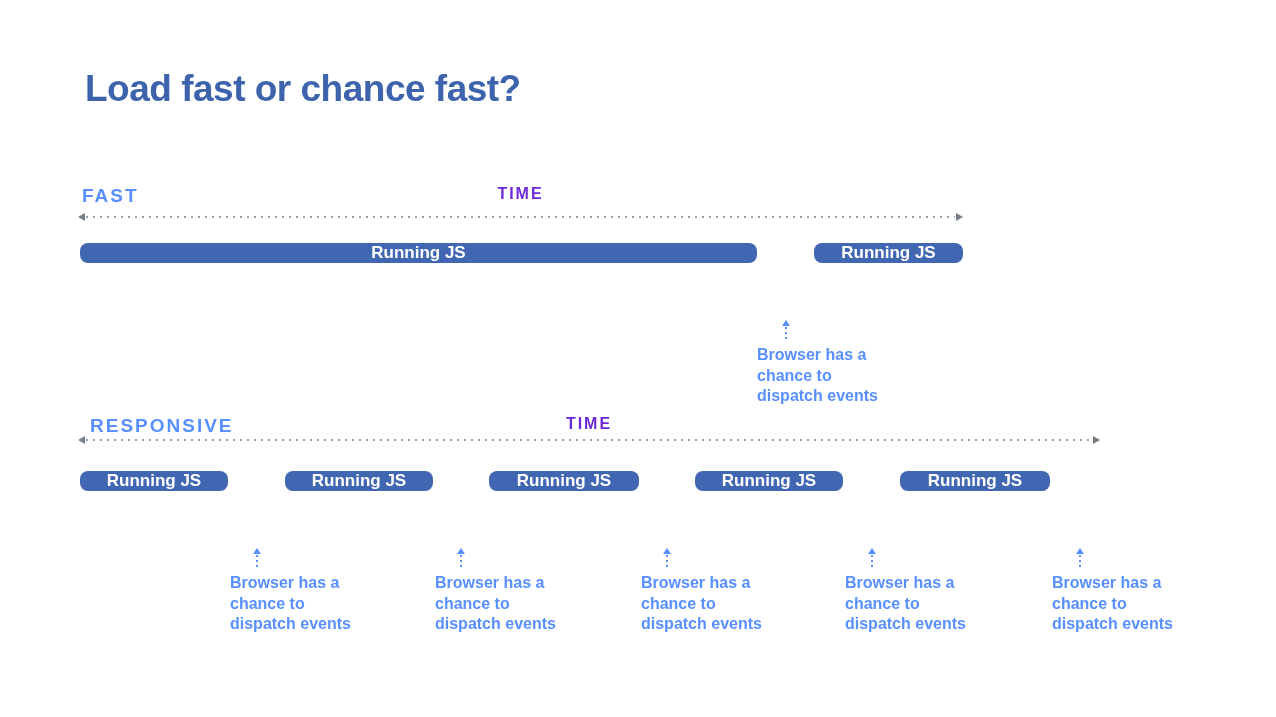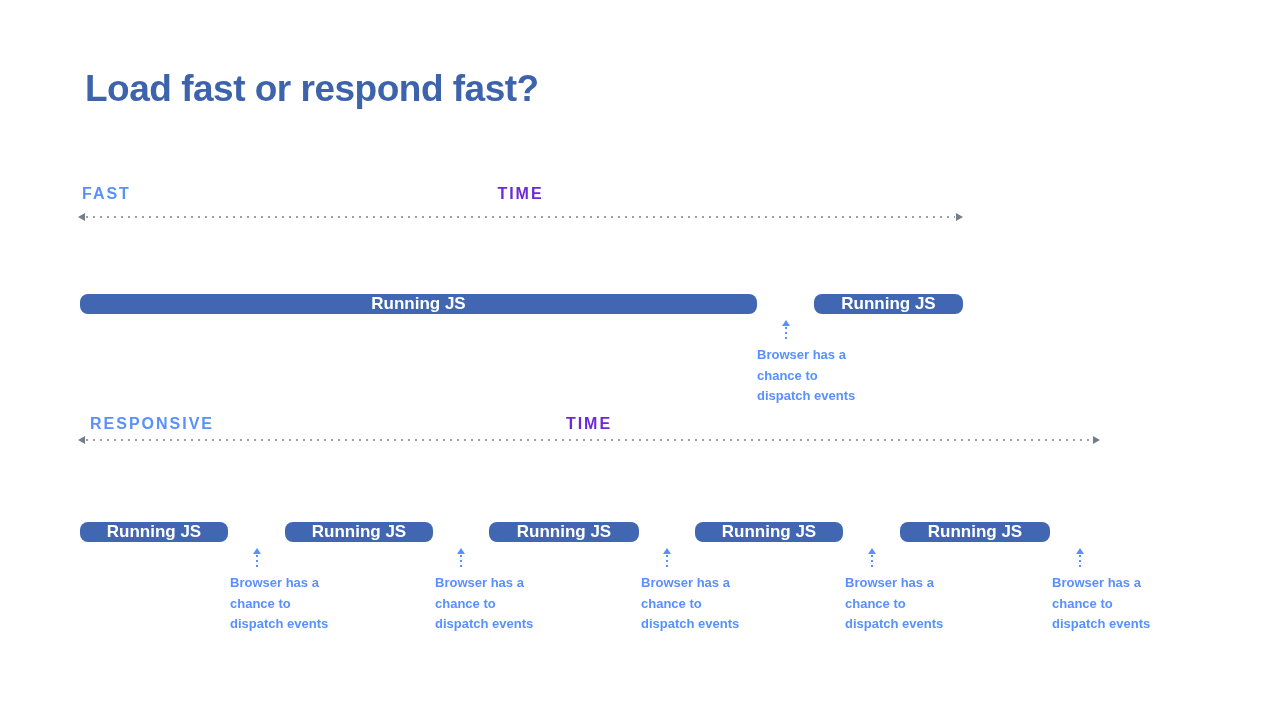--- a/index.html
+++ b/index.html
@@ -20,21 +20,21 @@
     left: 85px;
     top: 68px;
     font-size: 37px;
     font-weight: bold;
     letter-spacing: -0.5px;
     color: #3d63ad;
   }
   .timeline { position: absolute; left: 0; top: 0; }
   .tl-label {
     position: absolute;
-    font-size: 16px;
+    font-size: 19px;
     font-weight: bold;
     letter-spacing: 2px;
     color: #5890ff;
     white-space: nowrap;
   }
   .tl-time {
     position: absolute;
     font-size: 16px;
     font-weight: bold;
     letter-spacing: 2px;
@@ -61,21 +61,21 @@
   .tl-axis-arrow-right {
     position: absolute; right: 0; top: 0;
     width: 0; height: 0;
     border-top: 4px solid transparent;
     border-bottom: 4px solid transparent;
     border-left: 7px solid #757d88;
   }
   .tl-bars {
     position: absolute;
     display: flex;
-    align-items: flex-end;
+    align-items: flex-start;
   }
   .seg {
     border-radius: 8px;
     display: flex;
     align-items: center;
     justify-content: center;
     flex: none;
   }
   .seg-js {
     background: #4267b2;
@@ -101,31 +101,31 @@
   }
   .ann-arrow-line {
     position: absolute;
     left: 4px; top: 7px;
     width: 2px; height: 14px;
     background-image: repeating-linear-gradient(to bottom, #5890ff 0 2px, transparent 2px 5px);
   }
   .ann-text {
     position: absolute;
     width: 185px;
-    font-size: 13px;
+    font-size: 16px;
     font-weight: bold;
     line-height: 20.5px;
     color: #5890ff;
   }
 </style>
 </head>
 <body>
 
 <div class="slide">
-  <div class="slide-title">Load fast or respond fast?</div>
+  <div class="slide-title">Load fast or chance fast?</div>
   <div id="timelines-root">
       <div class="timeline">
         <div class="tl-label" style="left: 82px; top: 185px;">FAST</div>
         <div class="tl-time" style="left: 78px; width: 885px; top: 185px;">TIME</div>
         <div class="tl-axis" style="left: 78px; top: 213px; width: 885px;">
           <div class="tl-axis-arrow-left"></div>
           <div class="tl-axis-line"></div>
           <div class="tl-axis-arrow-right"></div>
         </div>
         <div class="tl-bars" style="left: 80px; top: 243px; height: 71px;">

